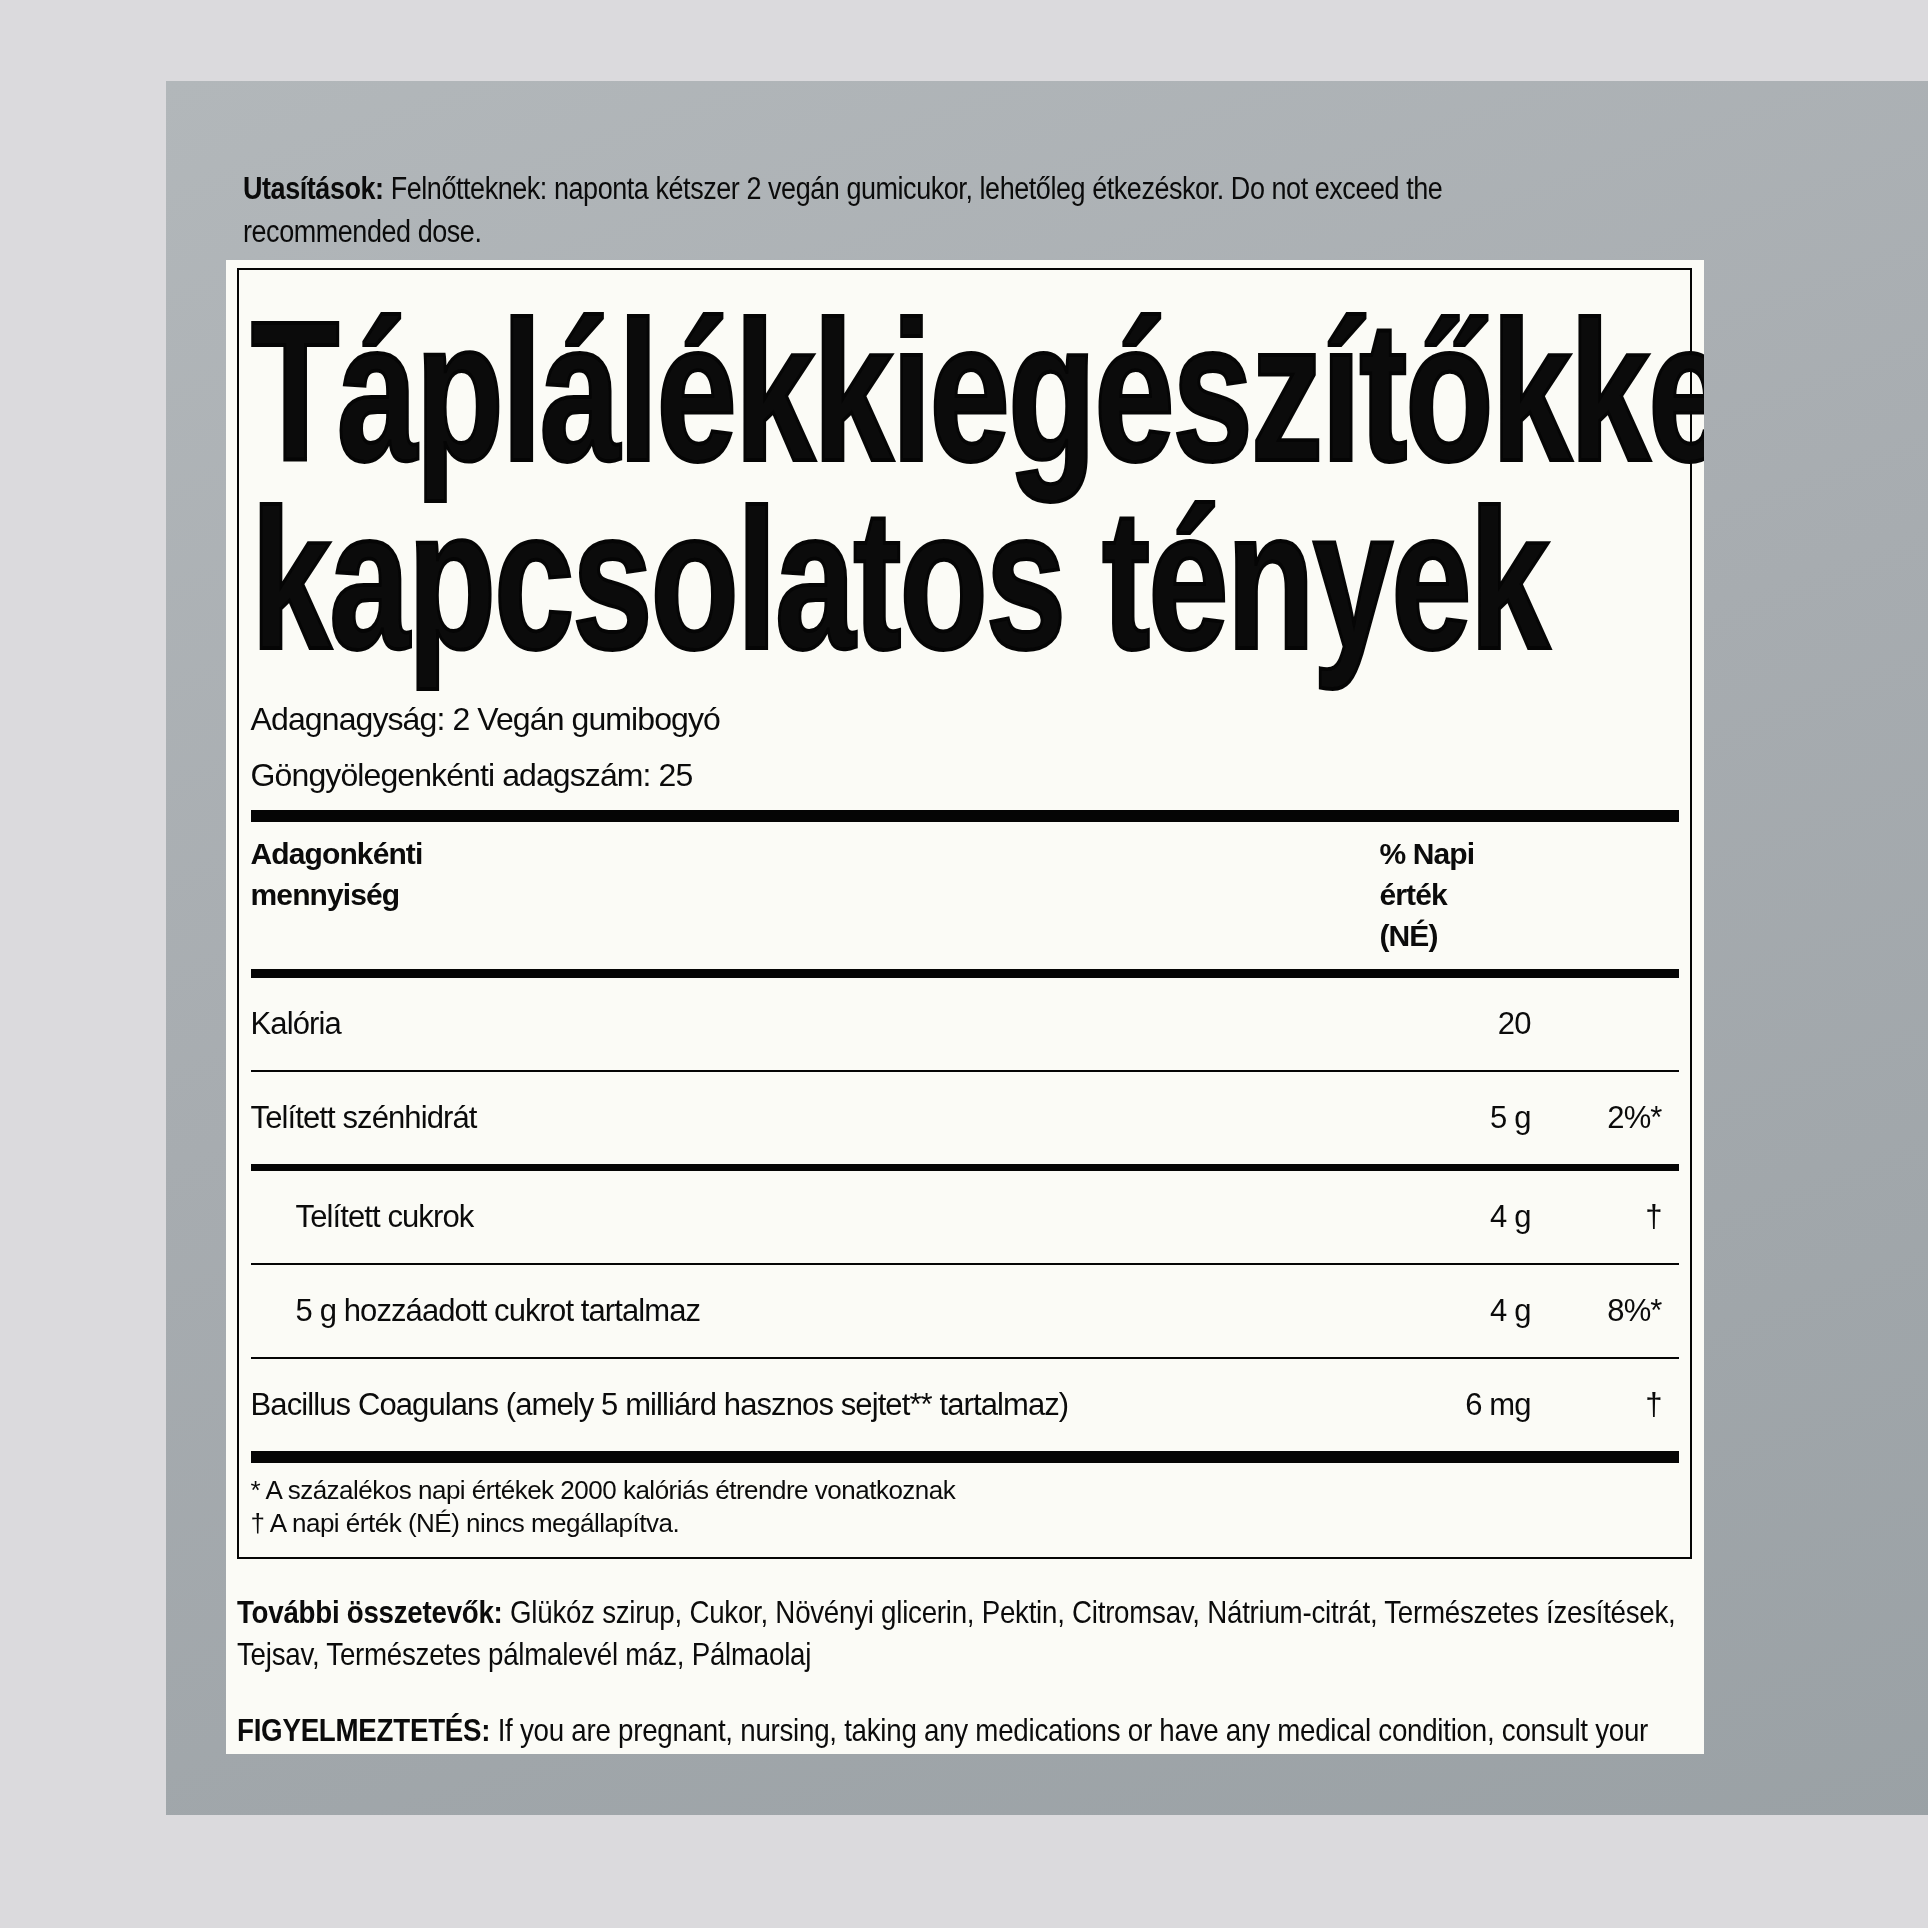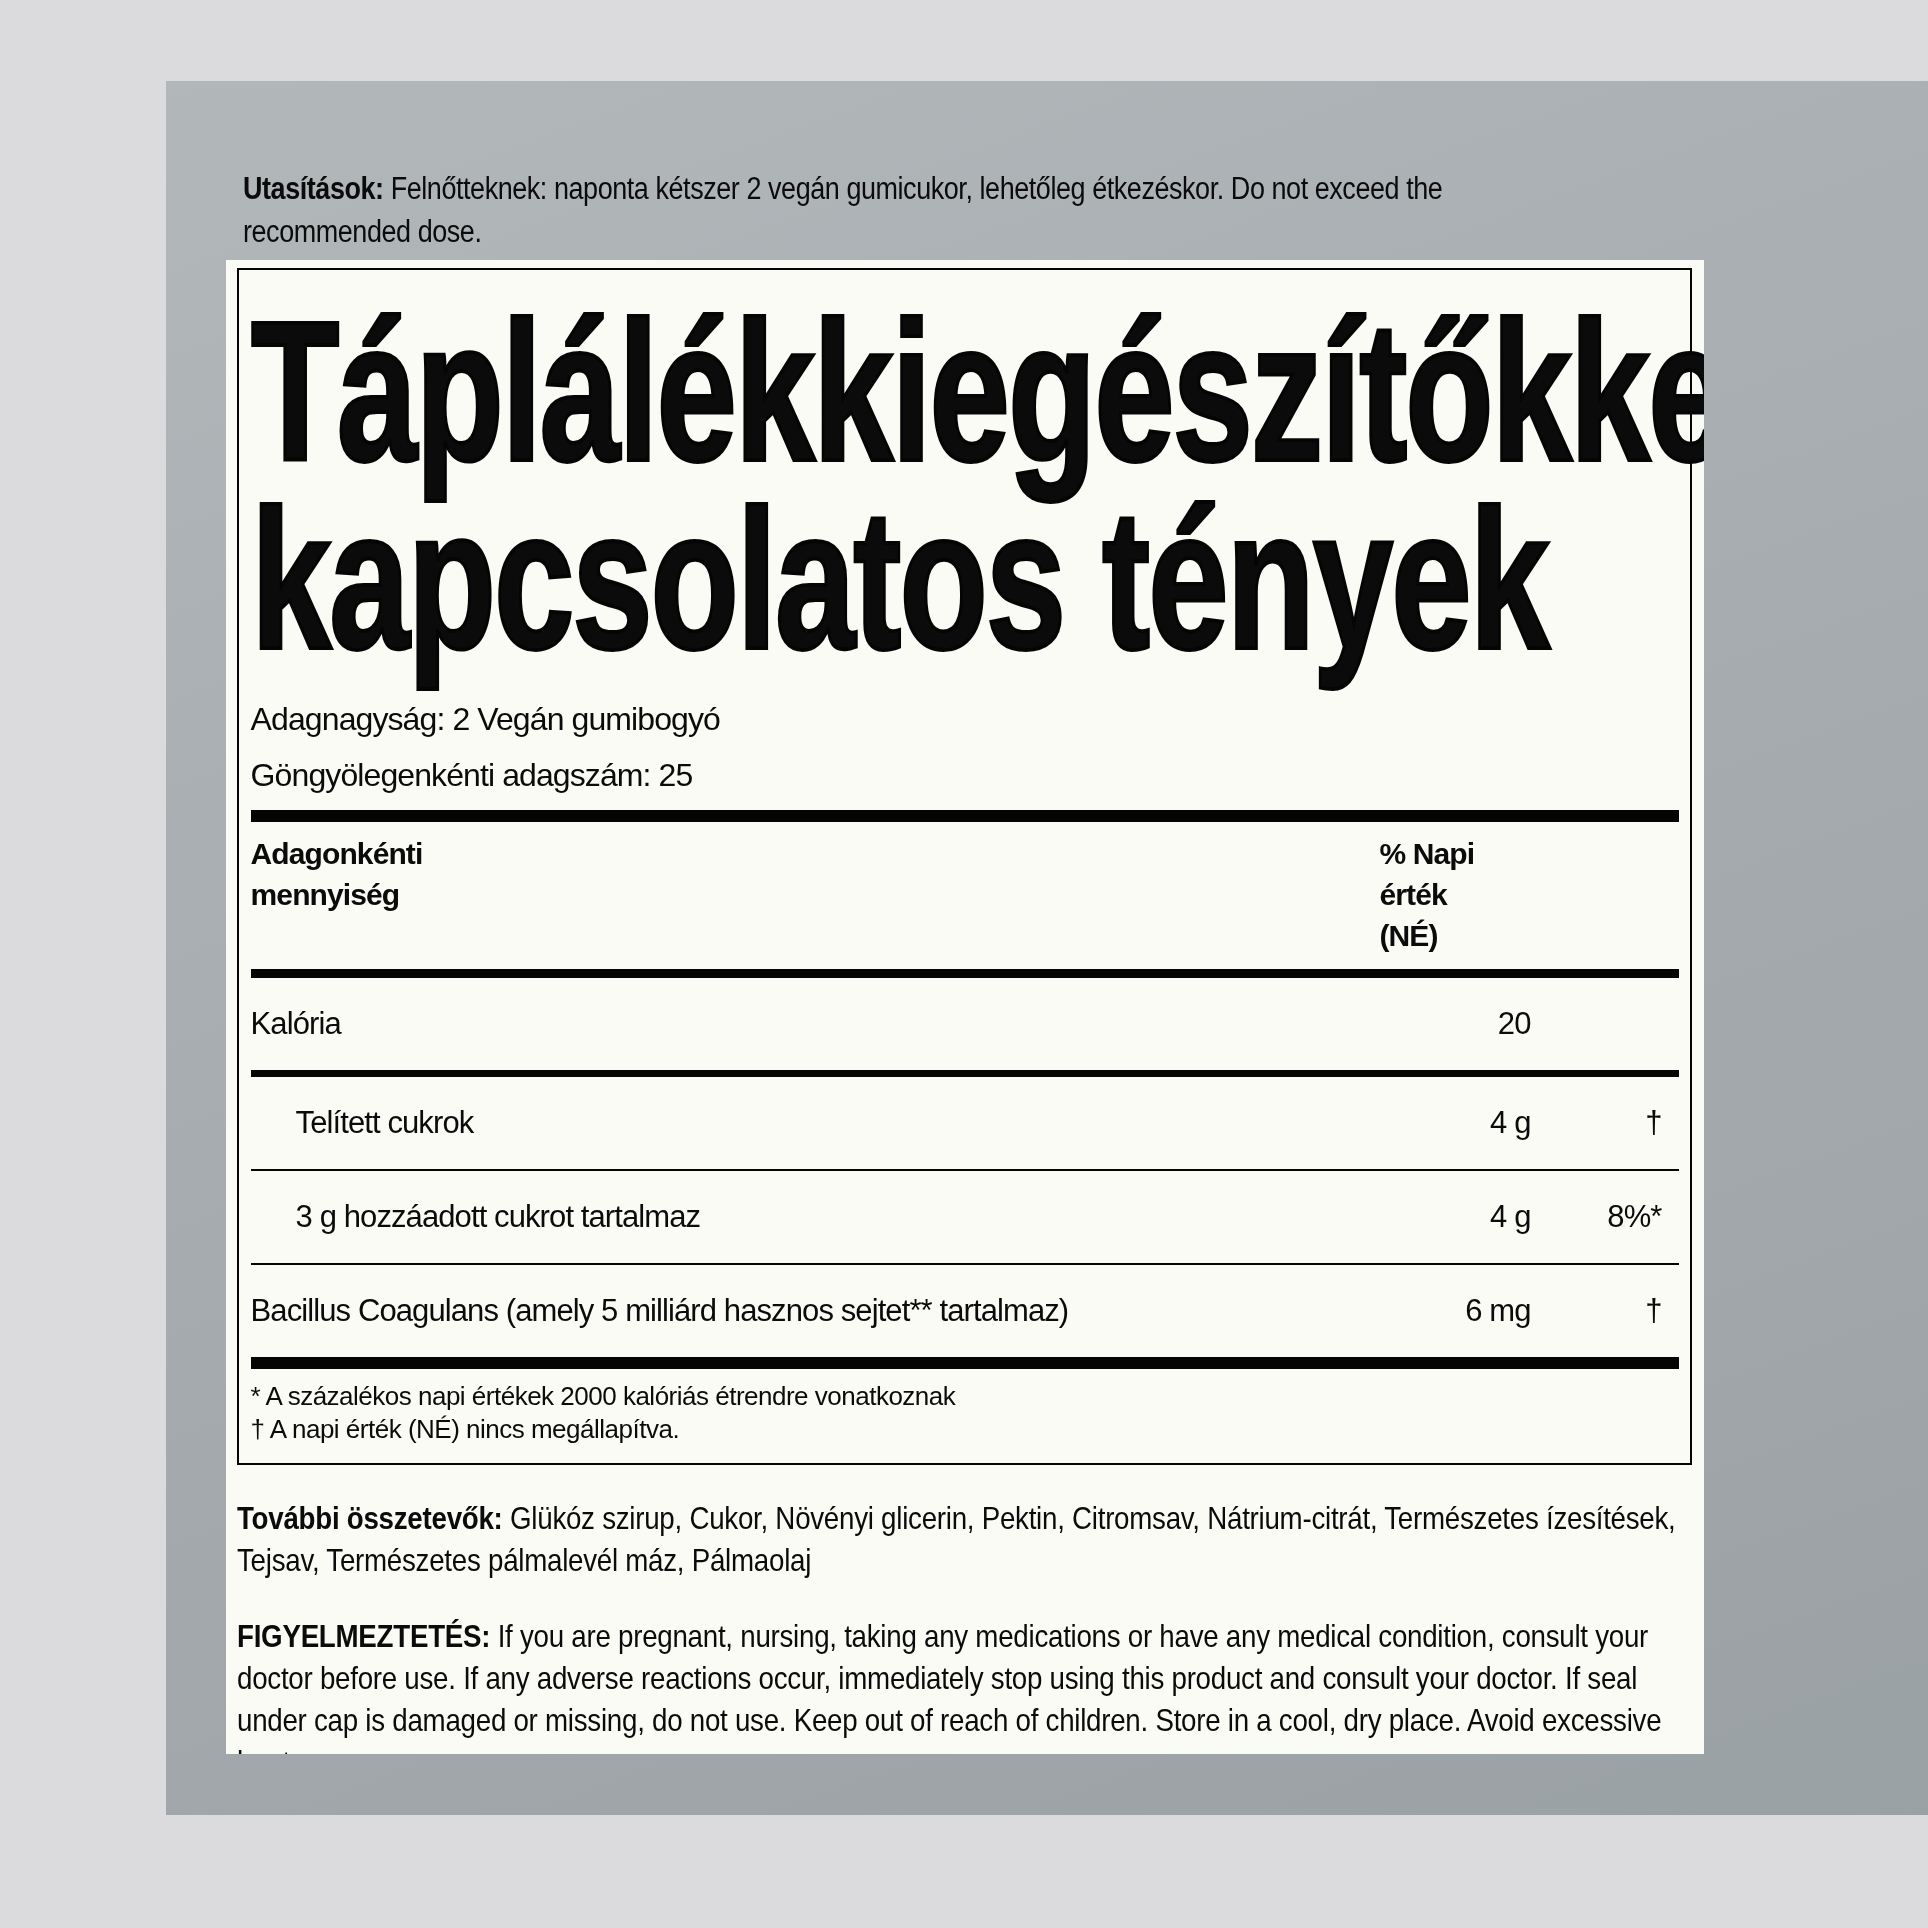--- a/index.html
+++ b/index.html
@@ -72,29 +72,34 @@
         </div>
 
         <div class="bar mid"></div>
 
         <div class="row">
           <div class="nm">Kalória</div>
           <div class="amt">20</div>
           <div class="dv"></div>
         </div>
 
+        <div class="row sep-thin">
+          <div class="nm">Telített szénhidrát</div>
+          <div class="amt">5 g</div>
+          <div class="dv">2%*</div>
+        </div>
 
         <div class="row indent sep-thick">
           <div class="nm">Telített cukrok</div>
           <div class="amt">4 g</div>
           <div class="dv">†</div>
         </div>
 
         <div class="row indent sep-thin">
-          <div class="nm">3 g hozzáadott cukrot tartalmaz</div>
+          <div class="nm">5 g hozzáadott cukrot tartalmaz</div>
           <div class="amt">4 g</div>
           <div class="dv">8%*</div>
         </div>
 
         <div class="row sep-thin">
           <div class="nm">Bacillus Coagulans (amely 5 milliárd hasznos sejtet** tartalmaz)</div>
           <div class="amt">6 mg</div>
           <div class="dv">†</div>
         </div>
 

